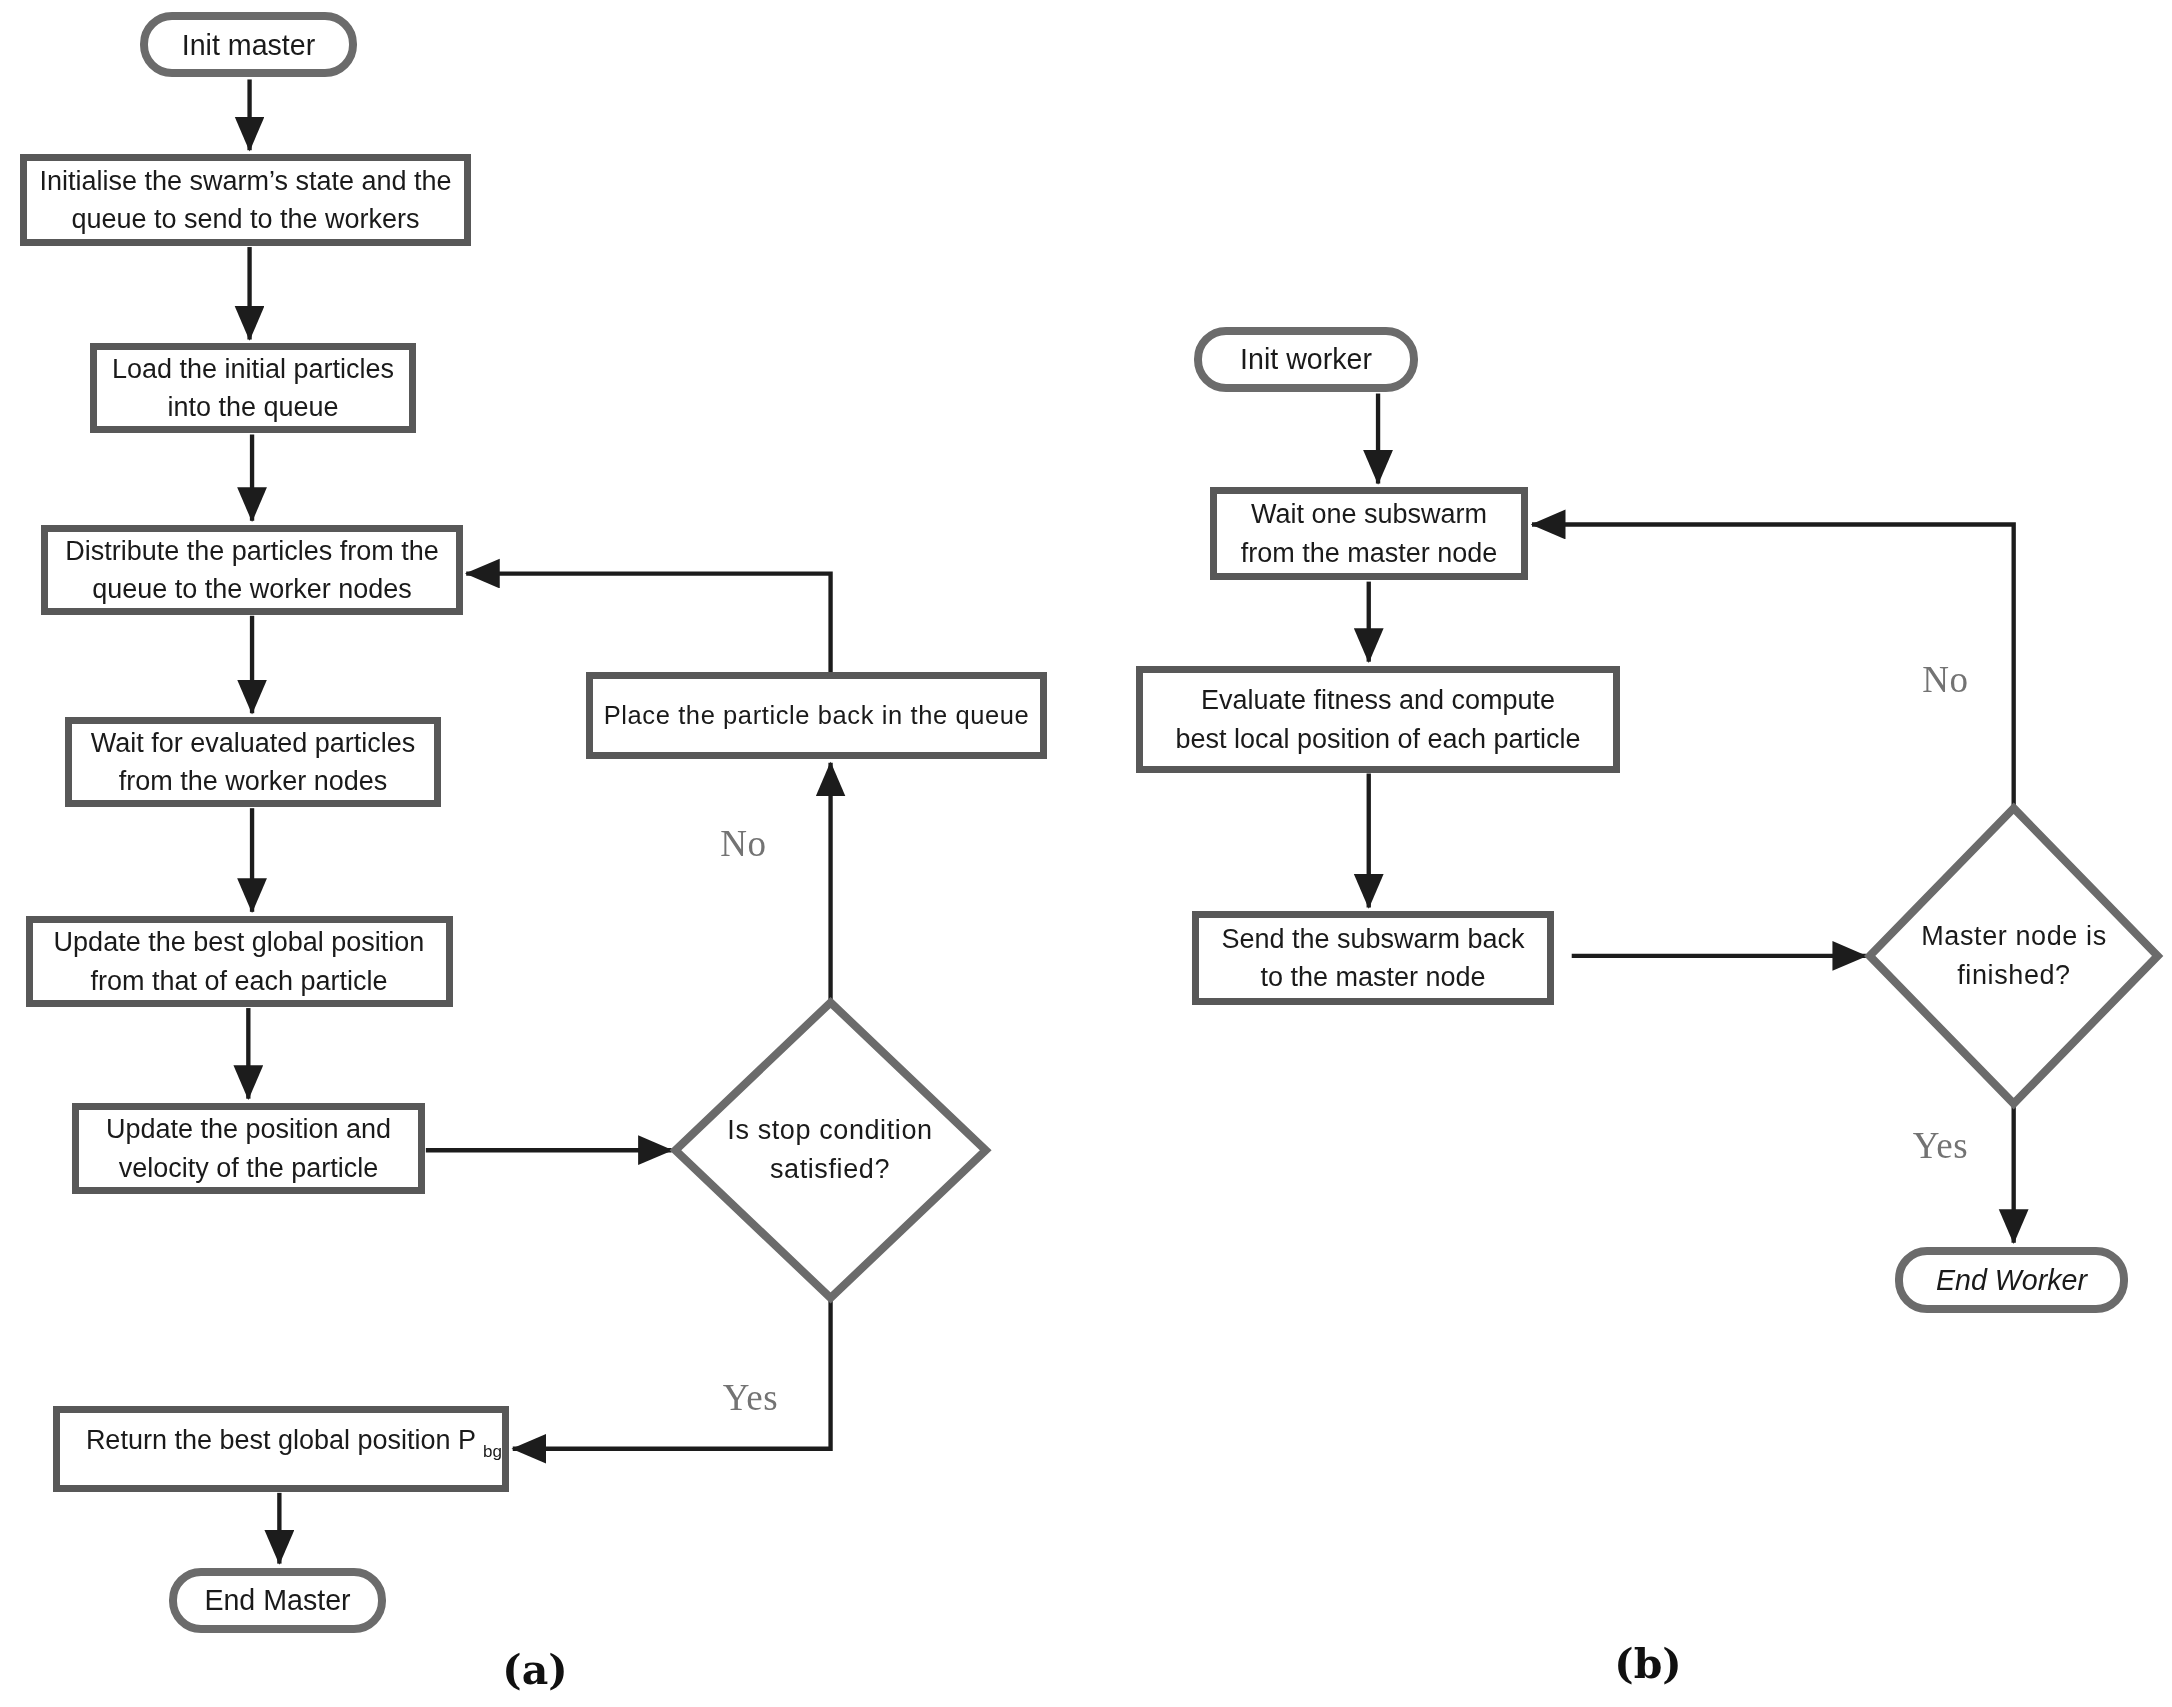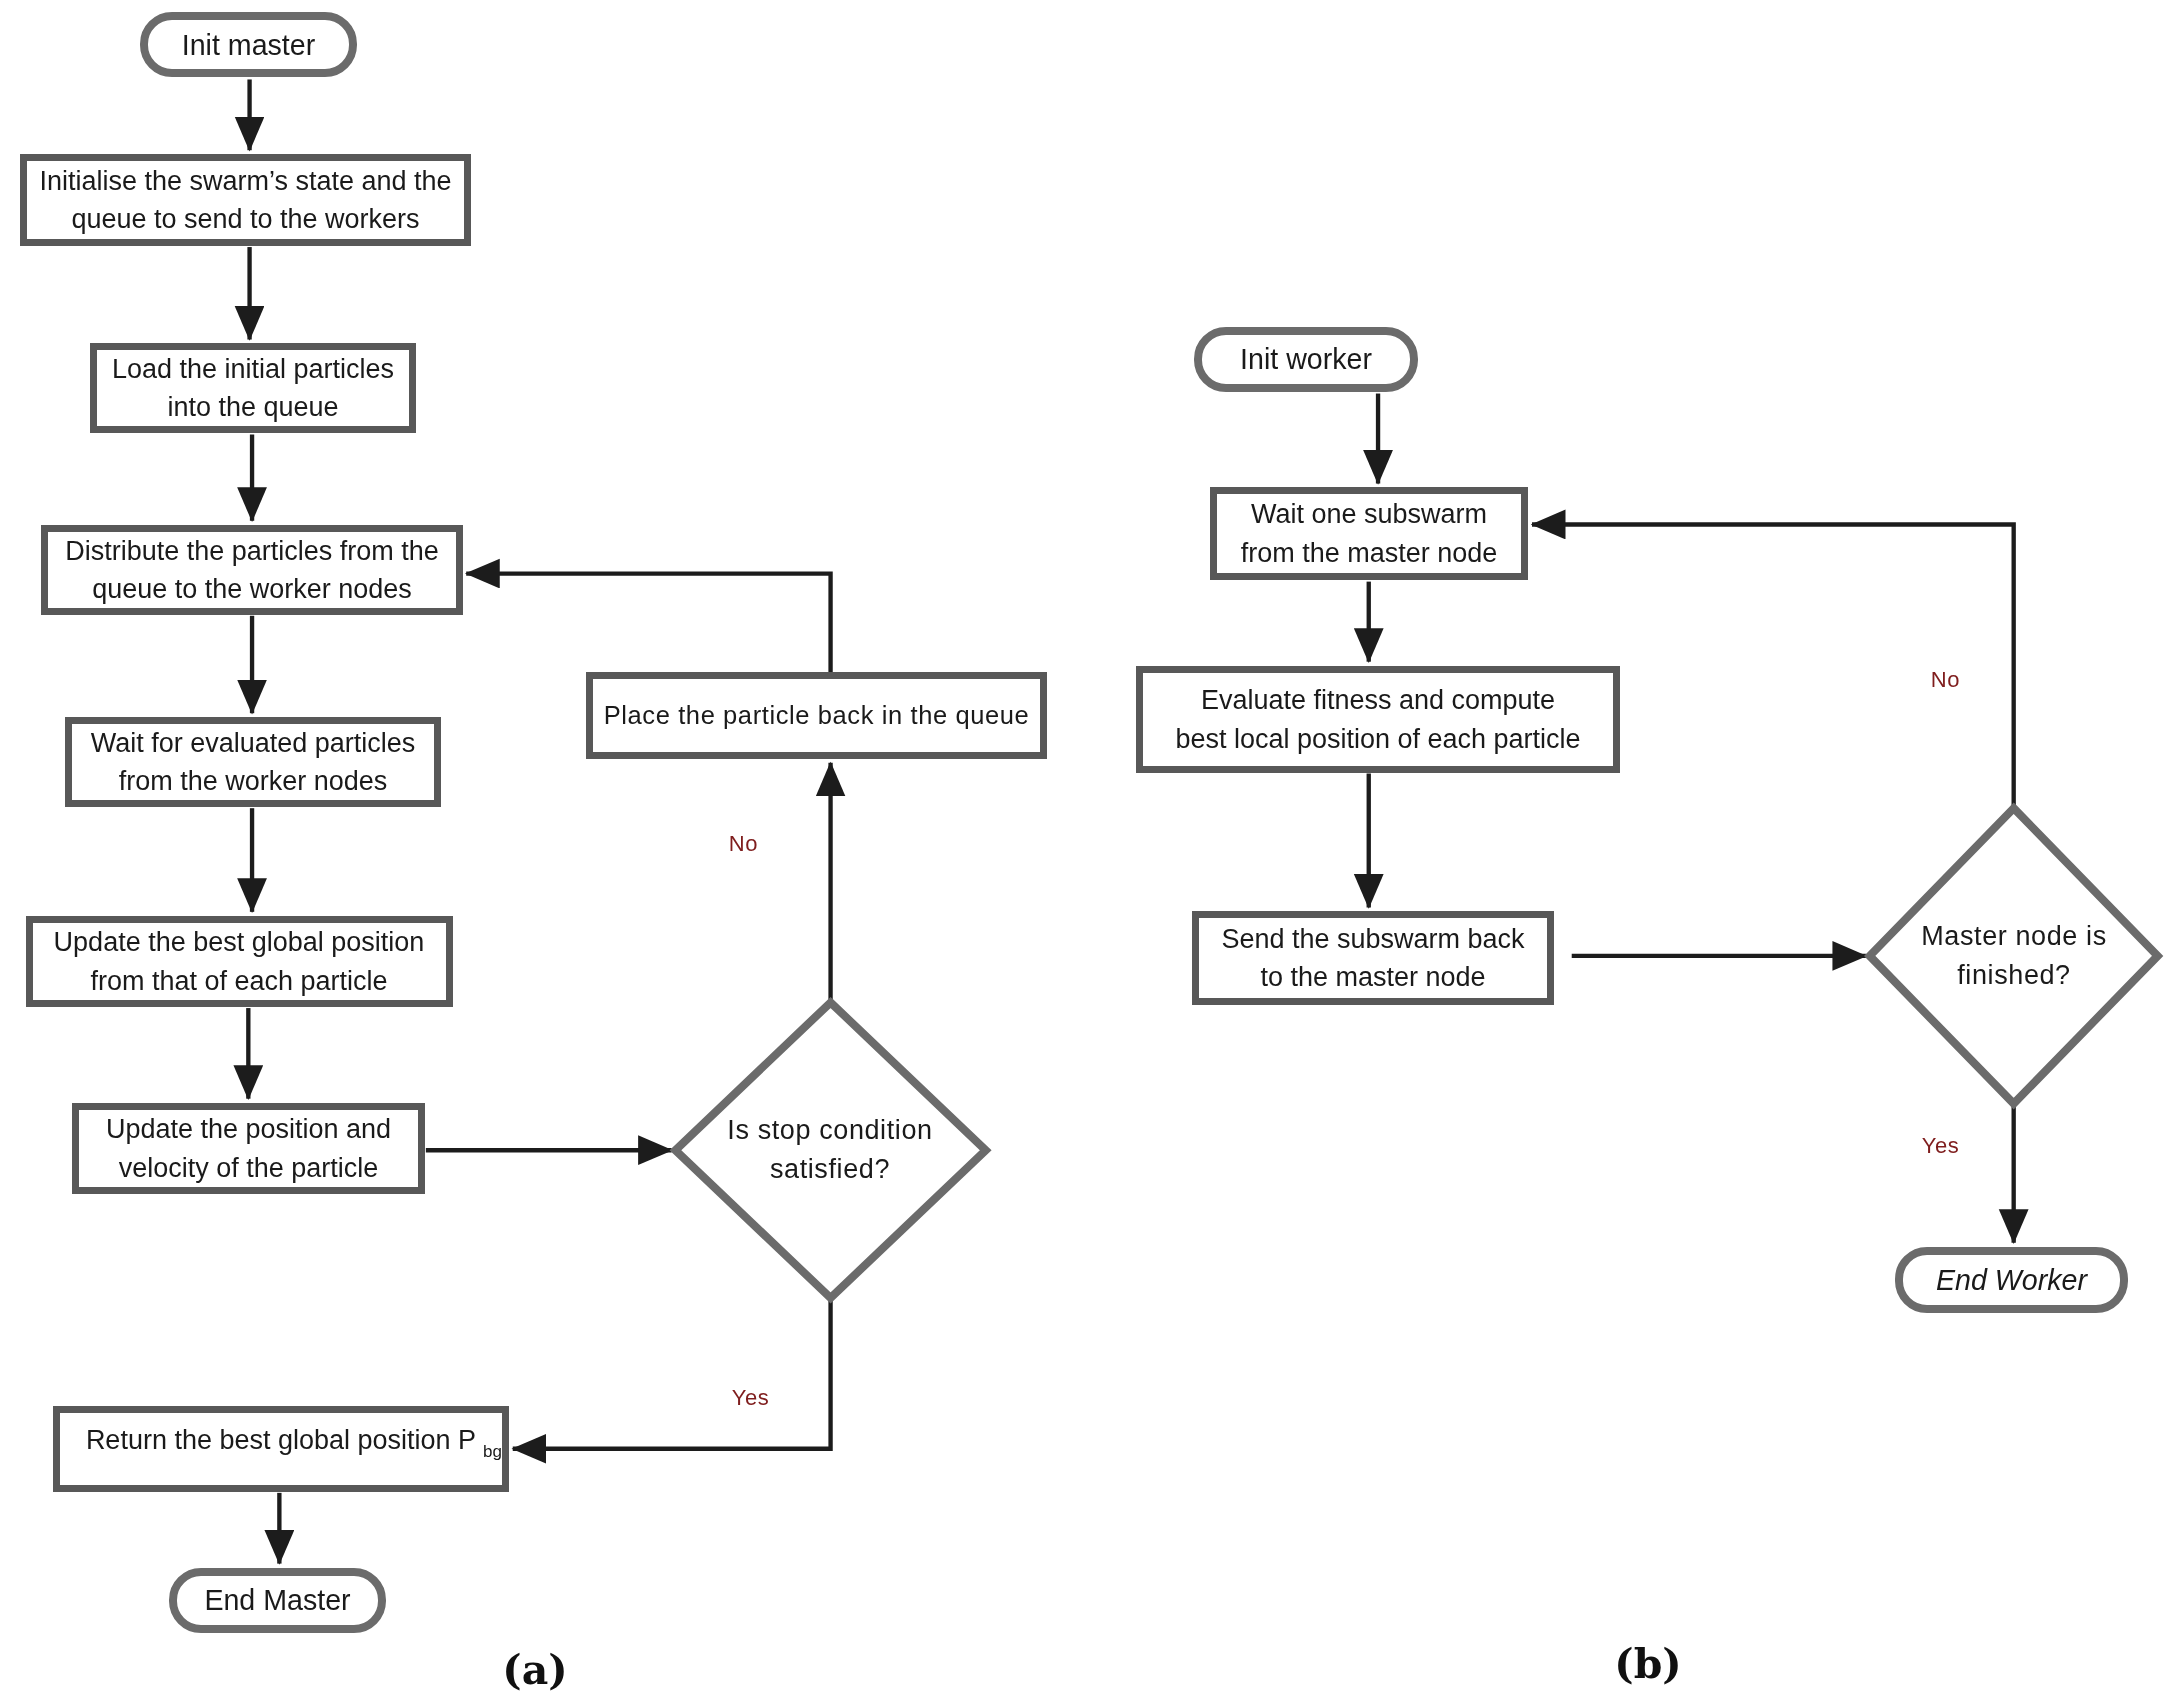--- a/index.html
+++ b/index.html
@@ -33,21 +33,21 @@
     position:absolute;
     display:flex;align-items:center;justify-content:center;
     text-align:center;white-space:pre-line;
     font-size:27px;line-height:1.45;letter-spacing:0.6px;
     background:transparent;
   }
   .tight{font-size:25.5px;letter-spacing:0.6px;}
   .branch-label{
     position:absolute;
     display:flex;align-items:center;justify-content:center;
-    font-size:22px;letter-spacing:0.6px;color:#7f1d1d;
+    font-size:37px;letter-spacing:0.6px;color:#737373;font-family:Liberation Serif, serif;
   }
   .panel-label{
     position:absolute;
     display:flex;align-items:center;justify-content:center;
     font-family:"DejaVu Serif", serif;
     font-weight:bold;
     font-size:41px;color:#111111;
   }
   sub.psub{font-size:17px;line-height:1;align-self:flex-end;transform:translateY(-17.4px);margin-left:1.9px;}
   .return-line{display:flex;align-items:center;justify-content:center;white-space:pre;}

